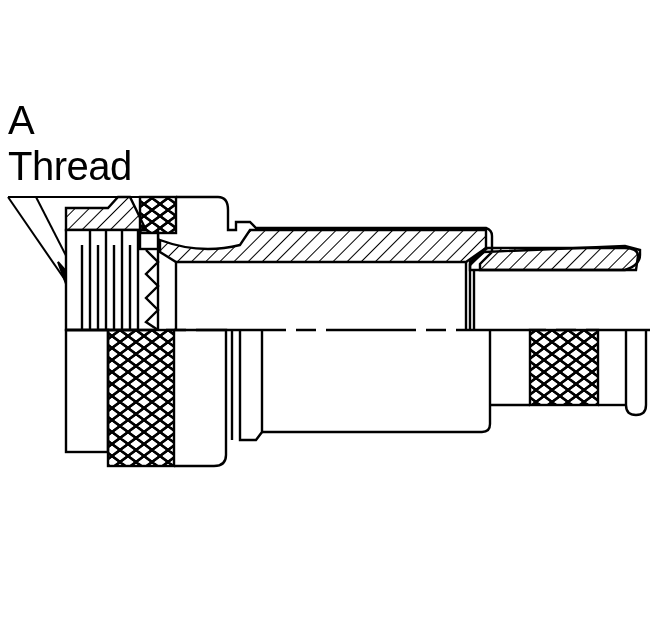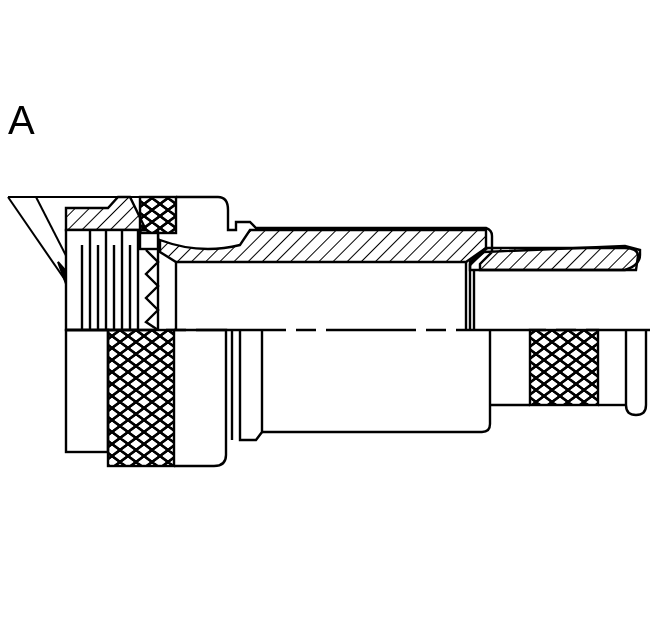--- a/index.html
+++ b/index.html
@@ -5,20 +5,21 @@
   html,body{margin:0;padding:0;background:#ffffff;}
   .canvas{position:relative;width:653px;height:629px;background:#fff;overflow:hidden;}
   .label{position:absolute;font-family:"Liberation Sans",sans-serif;color:#000;font-size:40px;line-height:44px;letter-spacing:-0.5px;}
   svg{position:absolute;left:0;top:0;}
 </style>
 </head>
 <body>
 
 <div class="canvas">
   <div class="label" style="left:8px;top:98px;">A</div>
+  <div class="label" style="left:8px;top:144px;">Thread</div>
 
   <svg width="653" height="629" viewBox="0 0 653 629">
     <defs>
       <pattern id="hatch" patternUnits="userSpaceOnUse" width="10" height="10" patternTransform="rotate(45)">
         <line x1="0" y1="0" x2="0" y2="10" stroke="#000" stroke-width="2"></line>
       </pattern>
       <pattern id="hatchR" patternUnits="userSpaceOnUse" width="10" height="10" patternTransform="rotate(-45)">
         <line x1="0" y1="0" x2="0" y2="10" stroke="#000" stroke-width="2"></line>
       </pattern>
       <pattern id="knurl" patternUnits="userSpaceOnUse" width="16" height="12">

